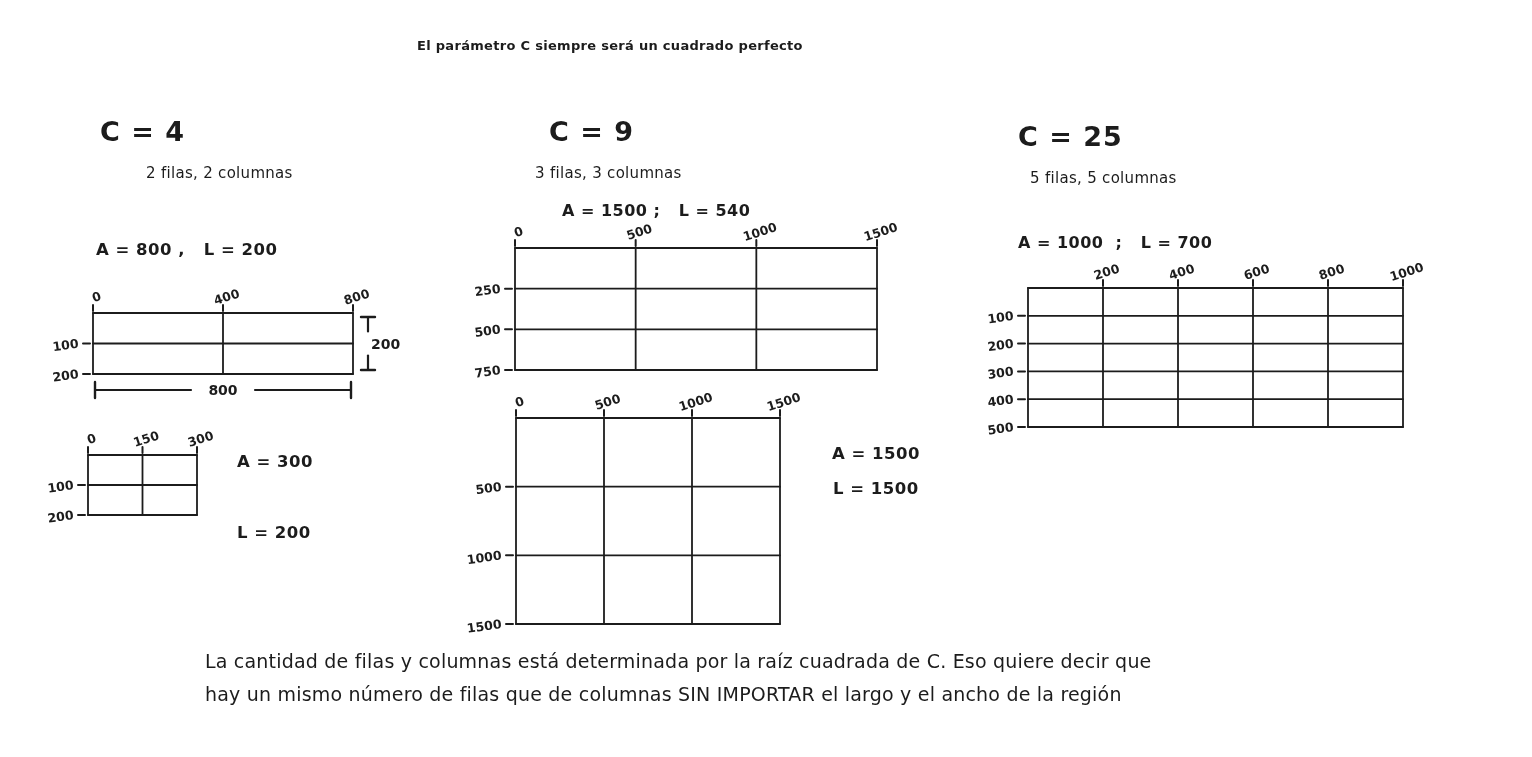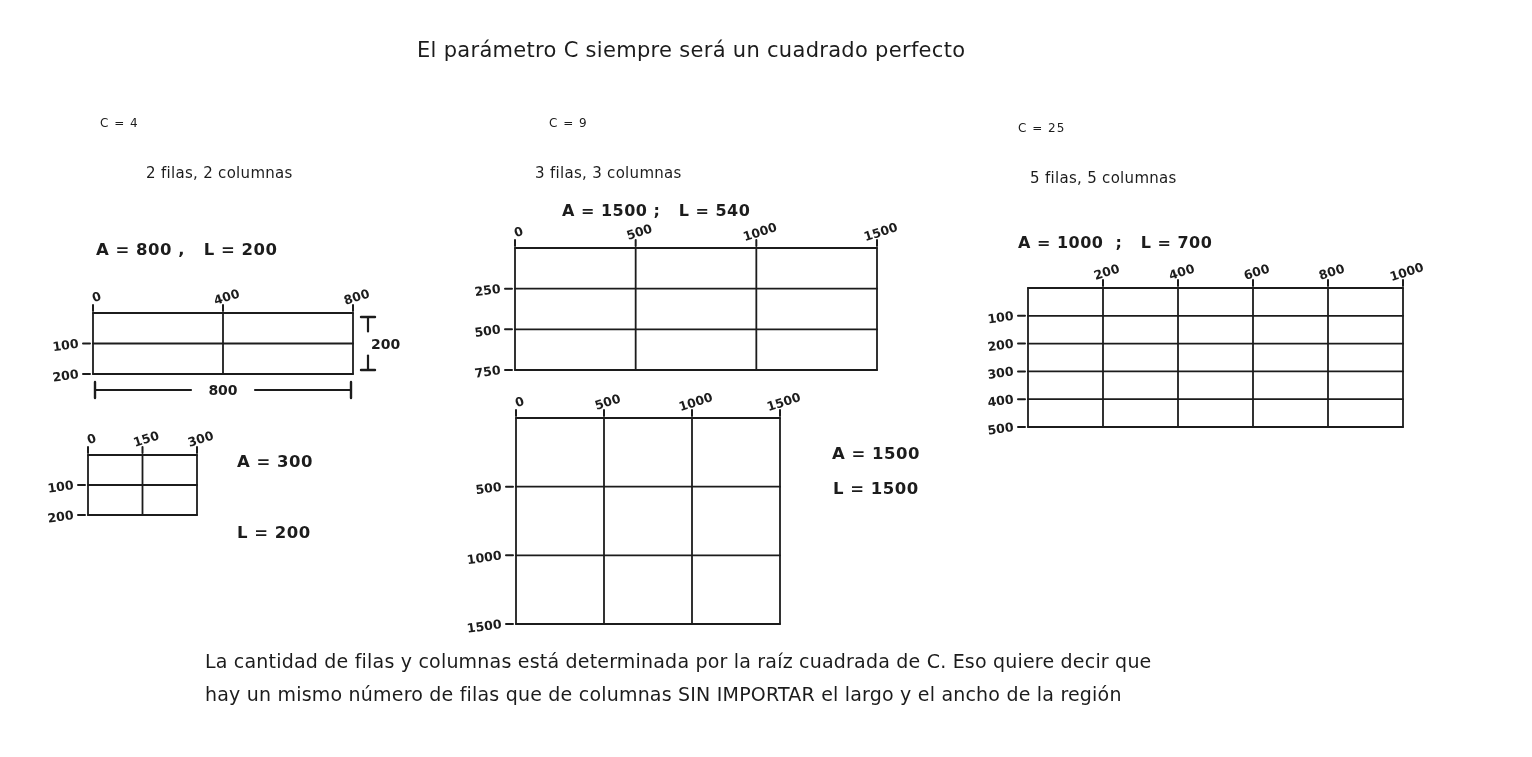--- a/index.html
+++ b/index.html
@@ -7,26 +7,27 @@
     position: relative;
     width: 1532px;
     height: 757px;
     background: #ffffff;
     font-family: "DejaVu Sans", sans-serif;
     color: #1c1c1c;
     overflow: hidden;
   }
   .abs { position: absolute; }
   .hand-title {
-    font-size: 21px;
+    font-size: 13px;
     letter-spacing: 0.3px;
+    font-weight: bold;
   }
   .heading {
-    font-size: 12px;
-    font-weight: 400;
+    font-size: 27px;
+    font-weight: 700;
     letter-spacing: 1px;
   }
   .sub {
     font-size: 15px;
     letter-spacing: 0.3px;
   }
   .params {
     font-size: 16.5px;
     font-weight: 700;
     white-space: pre;

